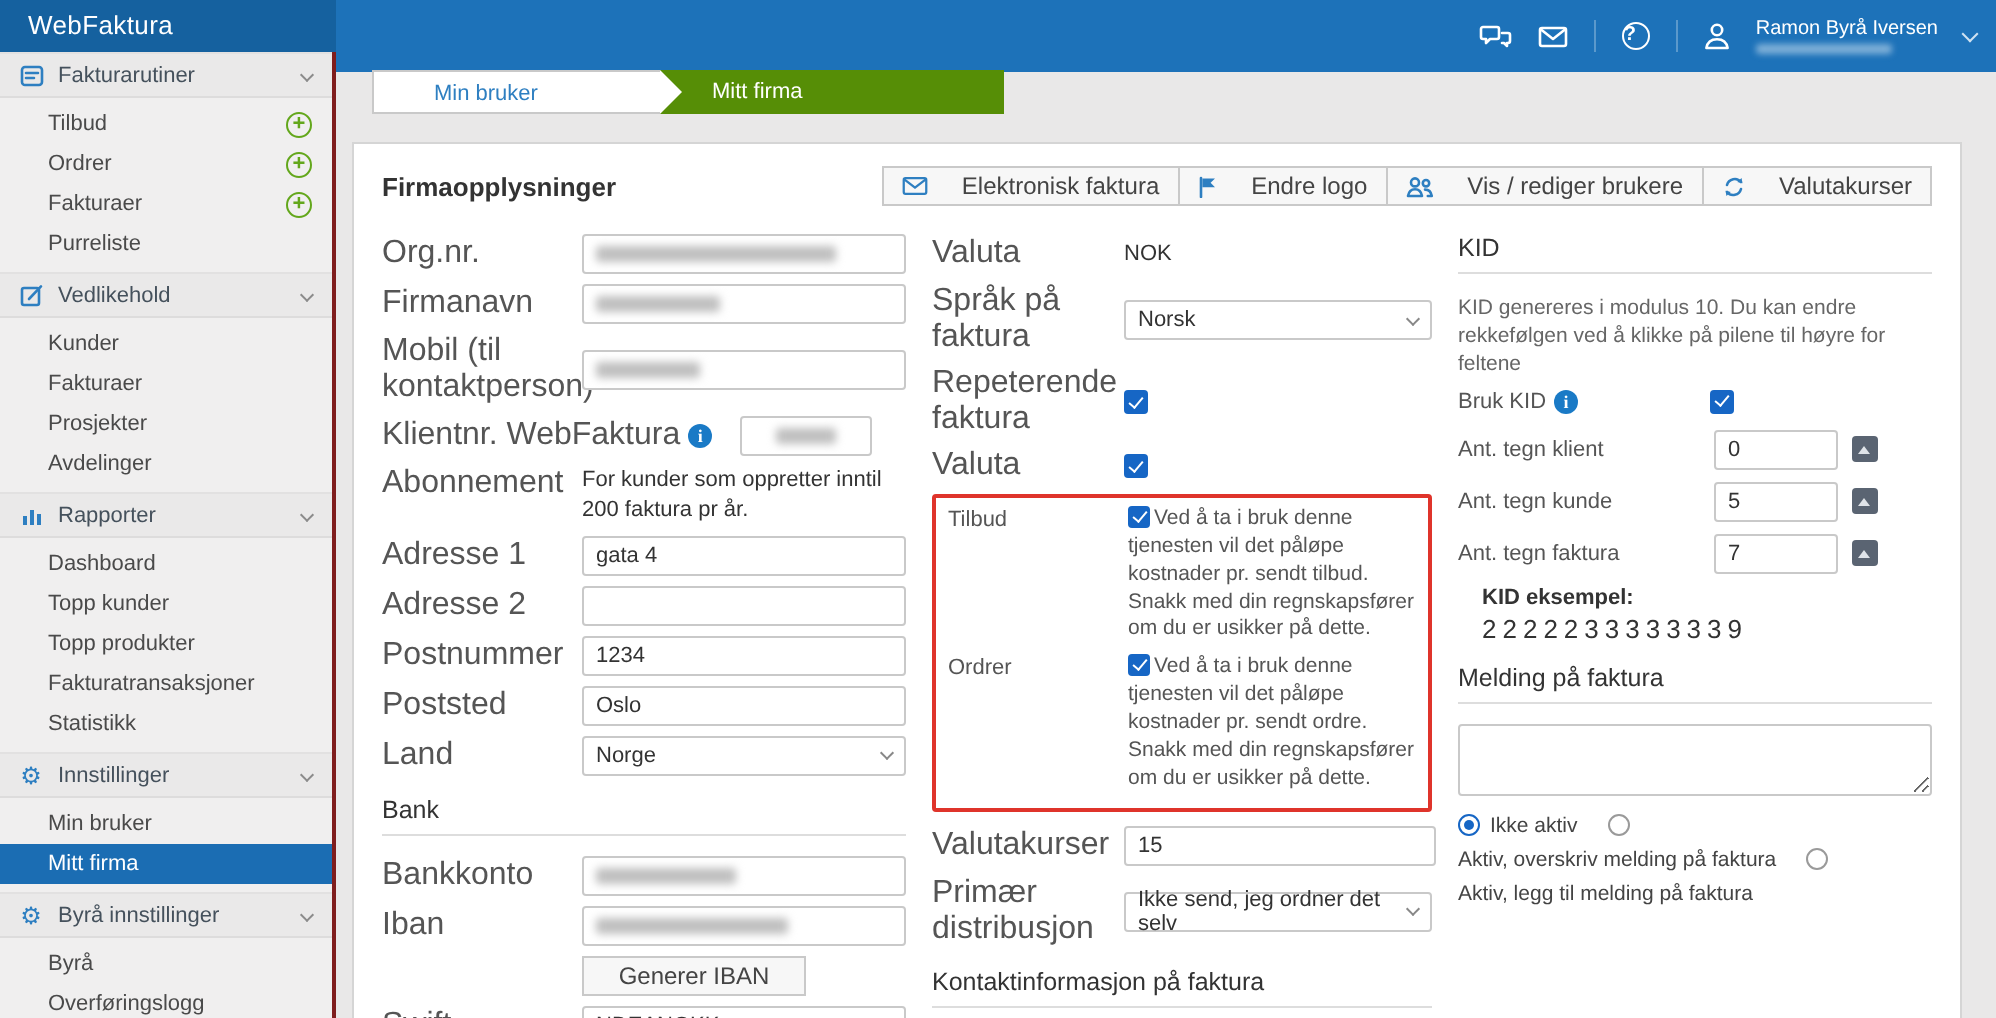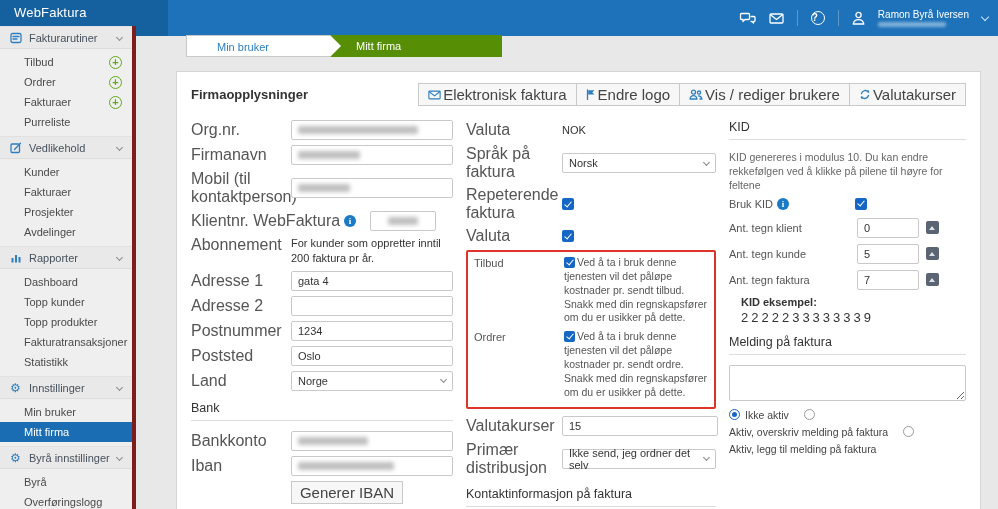--- a/index.html
+++ b/index.html
@@ -17,22 +17,22 @@
   .help-circle { width:14px; height:14px; border:1.4px solid #fff; border-radius:50%;
                  font-size:10px; font-weight:bold; text-align:center; line-height:12px; }
   .help-circle::after { content:"?"; }
   .user-block { display:flex; flex-direction:column; justify-content:center; gap:2px; }
   .user-name { font-size:10px; line-height:10px; }
   .user-sub { width:68px; height:5px; background:#7fb0d8; border-radius:2px; filter:blur(1.5px); }
   .chev-wh { width:6px; height:6px; border-right:1.5px solid #cfe2f2; border-bottom:1.5px solid #cfe2f2;
              transform:rotate(45deg); margin-top:-3px; }
 
   
-  .sidebar { position:absolute; top:26px; left:0; bottom:0; width:136px; background:#f0efef;
-             border-right:4px solid #7f1d1d; }
+  .sidebar { position:absolute; top:26px; left:0; bottom:0; width:168px; background:#f0efef;
+             border-right:2px solid #7f1d1d; }
   .sb-header { display:flex; align-items:center; gap:7px; height:23px; padding:0 10px 0 9px;
                background:#eae9e9; border-top:1px solid #e2e1e1; border-bottom:1px solid #dddcdc;
                font-size:11px; color:#45515c; cursor:pointer; }
   .sb-header .chev { margin-left:auto; width:5px; height:5px; border-right:1.2px solid #8b8b8b;
                      border-bottom:1.2px solid #8b8b8b; transform:rotate(45deg); }
   .sb-items { padding:3px 0 4px 0; }
   .sb-item { display:flex; align-items:center; height:20px; padding:0 10px 0 24px;
              font-size:11px; color:#4a4a4a; cursor:pointer; }
   .sb-item.active { background:#1b6db3; color:#fff; }
   .plus-circle { margin-left:auto; width:13px; height:13px; border:1.3px solid #63a71b; border-radius:50%;
@@ -51,22 +51,22 @@
   .tab-white::after { content:""; position:absolute; right:-11px; top:-1px; z-index:2;
                       border-left:11px solid #fff; border-top:11px solid transparent;
                       border-bottom:11px solid transparent; }
   .tab-green { background:#568e06; color:#fff; width:172px; padding-left:26px; cursor:pointer; }
 
   .card { position:relative; width:805px; margin:14px 0 0 8px; background:#fff;
           border:1px solid #d5d5d5; padding:11px 14px 0 14px; }
   .card-head { display:flex; align-items:center; }
   .card-title { font-size:13px; font-weight:bold; color:#333; }
   .btn-group { margin-left:auto; display:flex; }
-  .gbtn { display:flex; align-items:center; gap:2px; background:#f7f7f7; border:1px solid #c9c9c9;
-          margin-left:-1px; padding:2px 9px; font-size:15px; color:#444; cursor:pointer; white-space:nowrap; }
+  .gbtn { display:flex; align-items:center; gap:17px; background:#f7f7f7; border:1px solid #c9c9c9;
+          margin-left:-1px; padding:2px 9px; font-size:12px; color:#444; cursor:pointer; white-space:nowrap; }
   .gbtn svg { flex:none; }
 
   .columns { display:flex; gap:13px; margin-top:14px; }
   .col-left { width:262px; }
   .col-mid  { width:250px; }
   .col-right{ flex:1; }
 
   .frow { display:flex; align-items:center; margin-bottom:5px; min-height:20px; }
   .frow .lbl { flex:none; font-size:16px; color:#555; }
   .col-left .lbl { width:100px; }

